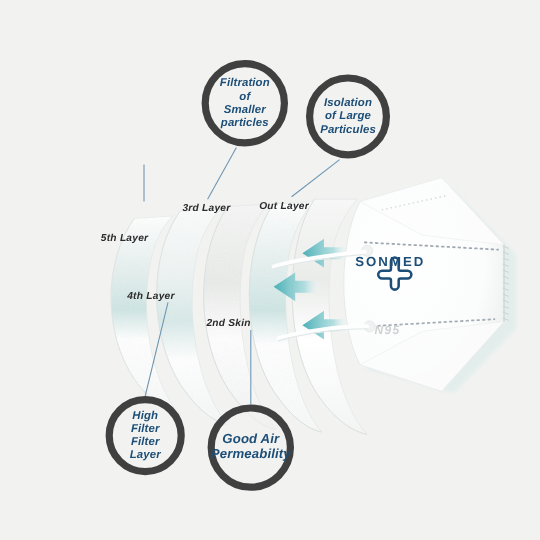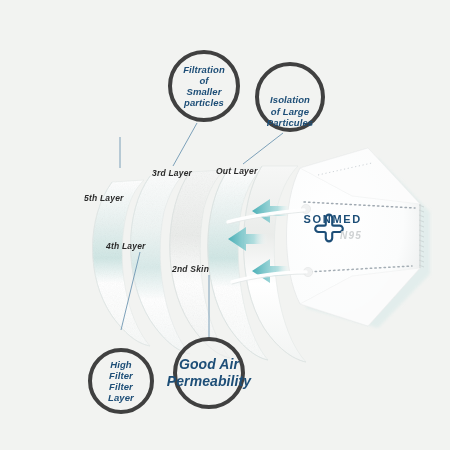--- a/index.html
+++ b/index.html
@@ -14,60 +14,61 @@
     position:relative;
     width:450px;height:450px;
     background:#f2f3f1;
   }
   #art{position:absolute;left:0;top:0;width:450px;height:450px;}
 
   
   .bubble{
     position:absolute;
     border-radius:50%;
-    border:4px solid #404040;
+    border:6px solid #404040;
     background:rgba(242,243,241,0.55);
     display:flex;align-items:center;justify-content:center;
     text-align:center;
     color:#1d4e77;
     font-style:italic;
     font-weight:700;
     letter-spacing:.1px;
     box-sizing:border-box;
     line-height:1.18;
   }
   .bubble span{display:block;padding:0 5px;}
 
   #bub-skin{left:88px;top:72px;width:64px;height:64px;font-size:9.5px;}
   #bub-filtration{left:168px;top:50px;width:72px;height:72px;font-size:9.5px;}
-  #bub-isolation{left:255px;top:62px;width:70px;height:70px;font-size:9.5px;align-items:flex-end;}
-  #bub-density{left:88px;top:348px;width:66px;height:66px;font-size:9.5px;justify-content:center;}
-  #bub-permeability{left:173px;top:337px;width:72px;height:72px;font-size:14px;}
+  #bub-isolation{left:255px;top:62px;width:70px;height:70px;font-size:9.5px;}
+  #bub-density{left:88px;top:330px;width:66px;height:66px;font-size:9.5px;justify-content:center;}
+  #bub-permeability{left:173px;top:337px;width:72px;height:72px;font-size:11px;}
 
   
   .lbl{
     position:absolute;
     color:#2b2b2b;
     font-style:italic;
     font-size:8.5px;
     font-weight:600;
     white-space:nowrap;
     letter-spacing:.2px;
   }
   #lbl-5th{left:84px;top:157px;margin-top:36px;}
   #lbl-3rd{left:152px;top:168px;}
   #lbl-out{left:216px;top:166px;}
   #lbl-4th{left:106px;top:241px;}
   #lbl-2nd{left:172px;top:264px;}
 
   
   #brandblock{
     position:absolute;left:296px;top:212px;width:66px;
-    display:flex;flex-direction:column;align-items:flex-end;
+    display:flex;flex-direction:column;align-items:flex-start;
     pointer-events:none;
+    gap:40px;
   }
   #brand-name{
     font-size:11px;font-weight:700;letter-spacing:1.7px;
     color:#1d4e77;margin-top:1px;
   }
   #brand-model{
     font-size:10px;font-weight:700;letter-spacing:1.2px;
     color:#cfd2d3;margin-top:5px;font-style:italic;margin-left:16px;
   }
 </style>

